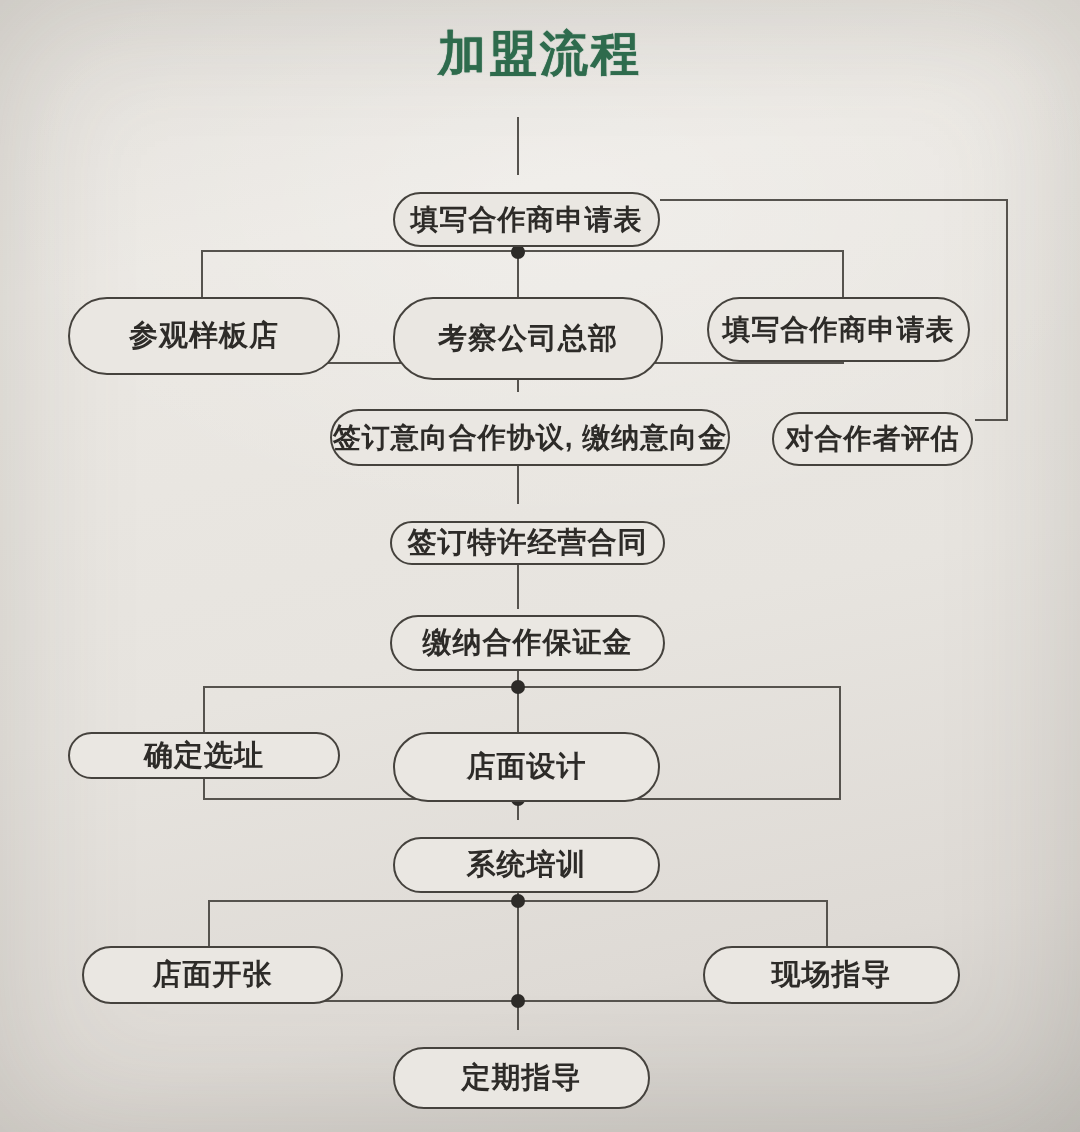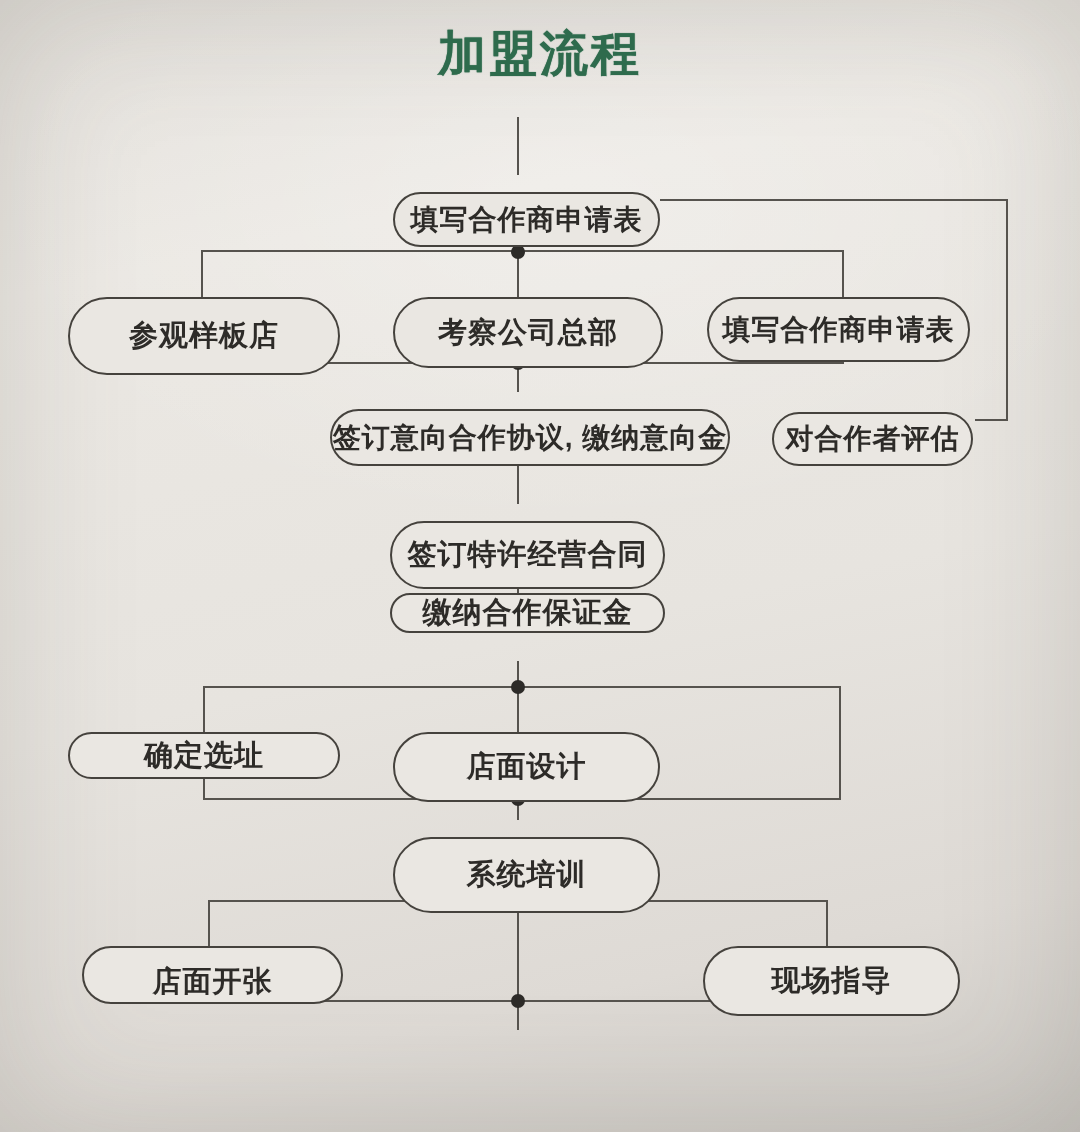--- a/index.html
+++ b/index.html
@@ -80,54 +80,57 @@
 
   <div class="title">加盟流程</div>
 
   <div class="node small" style="left:393px;top:173px;width:267px;height:55px;">
     <span>填写合作商申请表</span>
   </div>
 
   <div class="node" style="left:68px;top:278px;width:272px;height:78px;">
     <span>参观样板店</span>
   </div>
-  <div class="node" style="left:393px;top:278px;width:270px;height:71px;text-align:right;">
+  <div class="node" style="left:393px;top:278px;width:270px;height:83px;text-align:right;">
     <span>考察公司总部</span>
   </div>
   <div class="node small" style="left:707px;top:278px;width:263px;height:65px;">
     <span>填写合作商申请表</span>
   </div>
 
   <div class="node small" style="left:772px;top:393px;width:201px;height:54px;">
     <span>对合作者评估</span>
   </div>
   <div class="node small" style="left:330px;top:390px;width:400px;height:57px;">
     <span>签订意向合作协议, 缴纳意向金</span>
   </div>
 
-  <div class="node" style="left:390px;top:502px;width:275px;height:68px;">
+  <div class="node" style="left:390px;top:502px;width:275px;height:44px;">
     <span>签订特许经营合同</span>
   </div>
 
-  <div class="node" style="left:390px;top:574px;width:275px;height:40px;text-align:center;">
+  <div class="node" style="left:390px;top:596px;width:275px;height:56px;text-align:center;">
     <span>缴纳合作保证金</span>
   </div>
 
   <div class="node" style="left:68px;top:713px;width:272px;height:47px;">
     <span>确定选址</span>
   </div>
   <div class="node" style="left:393px;top:713px;width:267px;height:70px;">
     <span>店面设计</span>
   </div>
 
-  <div class="node" style="left:393px;top:818px;width:267px;height:76px;">
+  <div class="node" style="left:393px;top:818px;width:267px;height:56px;">
     <span>系统培训</span>
   </div>
 
-  <div class="node" style="left:82px;top:927px;width:261px;height:58px;align-items:flex-end;">
+  <div class="node" style="left:82px;top:927px;width:261px;height:58px;">
     <span>店面开张</span>
   </div>
-  <div class="node" style="left:703px;top:927px;width:257px;height:70px;">
+  <div class="node" style="left:703px;top:927px;width:257px;height:58px;">
     <span>现场指导</span>
   </div>
 
+  <div class="node" style="left:393px;top:1028px;width:257px;height:62px;">
+    <span>定期指导</span>
+  </div>
 
 </div>
 
 </body></html>

